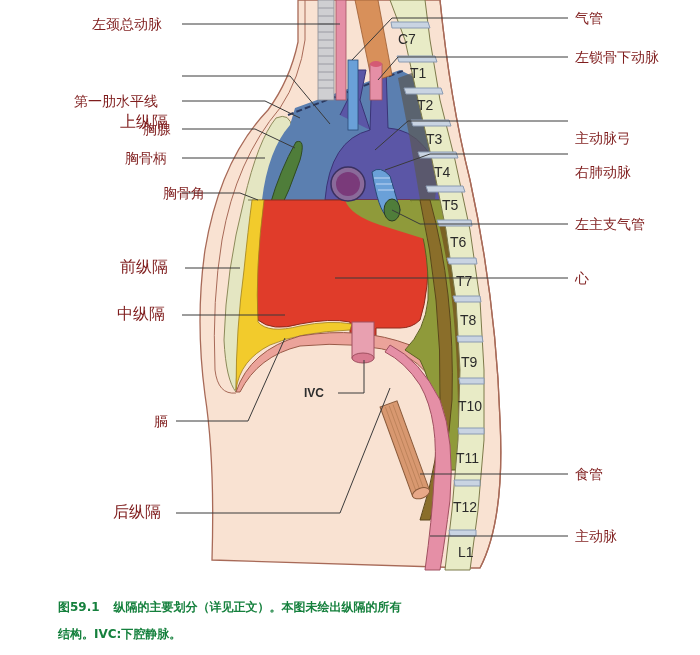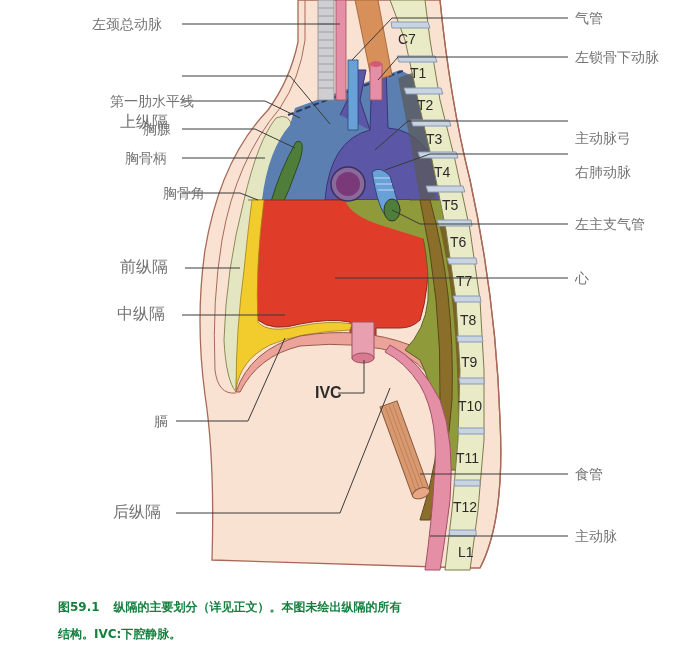--- a/index.html
+++ b/index.html
@@ -1,21 +1,21 @@
 <!DOCTYPE html>
 <html><head>
   <meta charset="utf-8">
   <style>
     html, body { margin: 0; padding: 0; background: #ffffff; }
     body { width: 700px; height: 655px; position: relative; overflow: hidden; font-family: "DejaVu Sans", sans-serif; }
     #figure { position: absolute; left: 0; top: 0; width: 700px; height: 580px; }
-    .lbl { position: absolute; font-size: 14px; color: #737373; white-space: nowrap; line-height: 16px; }
+    .lbl { position: absolute; font-size: 14px; color: #7f1d1d; white-space: nowrap; line-height: 16px; }
     .lbl.left { text-align: right; }
     .lbl.big { font-size: 16px; }
-    .lbl.ivc { font-size: 16px; font-weight: bold; font-family: "Liberation Sans", sans-serif; color: #2d2d2d; margin-left: 11px; }
+    .lbl.ivc { font-size: 12px; font-weight: bold; font-family: "Liberation Sans", sans-serif; color: #2d2d2d; }
     .vt { font-family: "Liberation Sans", sans-serif; font-size: 14px; fill: #2a2a2a; font-weight: 500; }
     #caption { position: absolute; left: 58px; top: 594px; width: 620px; font-size: 12px; line-height: 27px; color: #15803d; font-weight: bold; }
     #caption .fig-no { margin-right: 14px; }
   </style>
 </head>
 <body>
 
 <div id="figure">
   <svg width="700" height="580" viewBox="0 0 700 580" xmlns="http://www.w3.org/2000/svg">
     <defs>
@@ -173,21 +173,21 @@
       <line x1="420" y1="474" x2="568" y2="474"></line>
       <line x1="430" y1="536" x2="568" y2="536"></line>
     </g>
 
     <rect x="0" y="540" width="700" height="40" fill="url(#fade-bottom)"></rect>
   </svg>
 
   
   <div class="lbl left" style="left:92px;top:16px;">左颈总动脉</div>
   <div class="lbl left big" style="left:120px;top:67px;margin-top:47px;">上纵隔</div>
-  <div class="lbl left" style="left:74px;top:93px;margin-left:36px;">第一肋水平线</div>
+  <div class="lbl left" style="left:74px;top:93px;">第一肋水平线</div>
   <div class="lbl left" style="left:143px;top:121px;">胸腺</div>
   <div class="lbl left" style="left:125px;top:150px;">胸骨柄</div>
   <div class="lbl left" style="left:125px;top:185px;margin-left:38px;">胸骨角</div>
   <div class="lbl left big" style="left:120px;top:259px;">前纵隔</div>
   <div class="lbl left big" style="left:117px;top:306px;">中纵隔</div>
   <div class="lbl left" style="left:154px;top:413px;">膈</div>
   <div class="lbl left big" style="left:113px;top:504px;">后纵隔</div>
   <div class="lbl ivc" style="left:304px;top:385px;">IVC</div>
 
   

